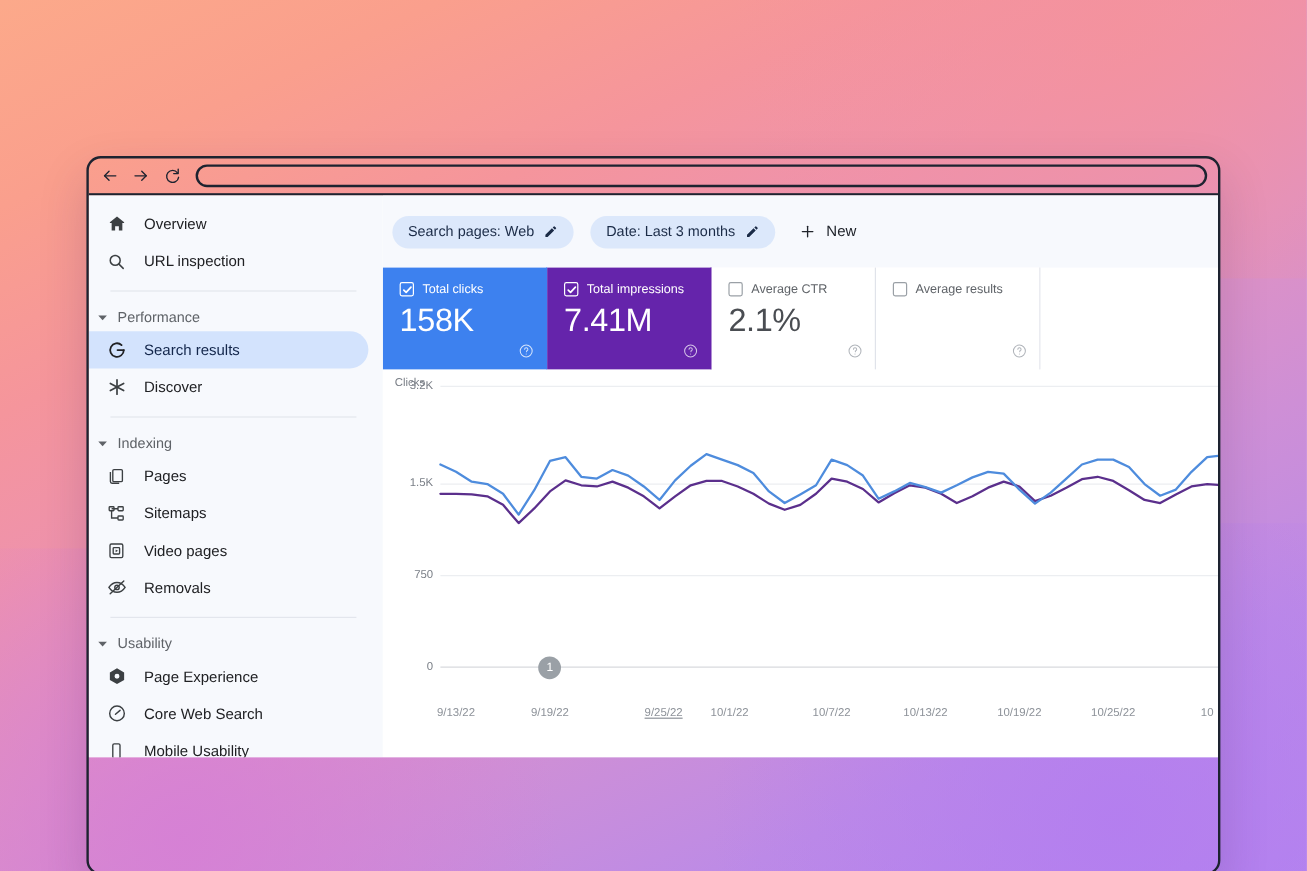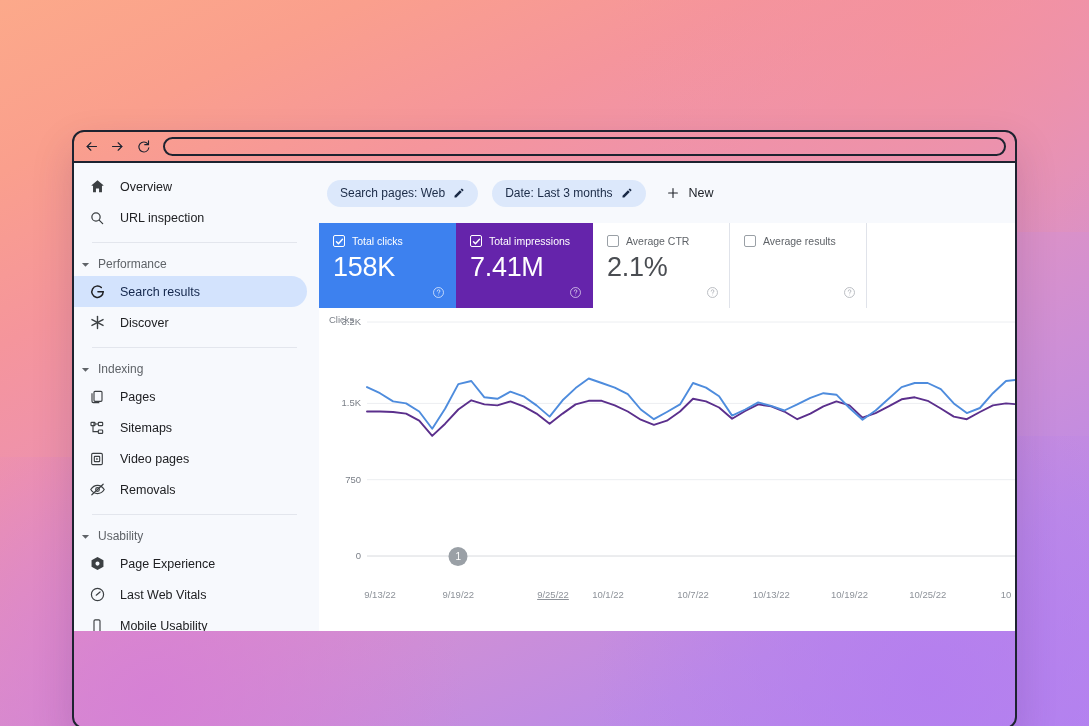--- a/index.html
+++ b/index.html
@@ -501,21 +501,21 @@
         <span class="lbl">Page Experience</span>
       </div>
 
       <div class="nav-item">
         <span class="ico">
           <svg width="17" height="17" viewBox="0 0 24 24" fill="none" stroke="currentColor" stroke-width="1.7" stroke-linecap="round">
               <circle cx="12" cy="12" r="8.6"></circle>
               <path d="M15.6 8.4 10.2 13"></path>
             </svg>
         </span>
-        <span class="lbl">Last Web Vitals</span>
+        <span class="lbl">Core Web Search</span>
       </div>
 
       <div class="nav-item">
         <span class="ico">
           <svg width="16" height="16" viewBox="0 0 24 24" fill="none" stroke="currentColor" stroke-width="1.7">
               <rect x="7.5" y="2.8" width="9" height="18.4" rx="1.8"></rect>
             </svg>
         </span>
         <span class="lbl">Mobile Usability</span>
       </div>

